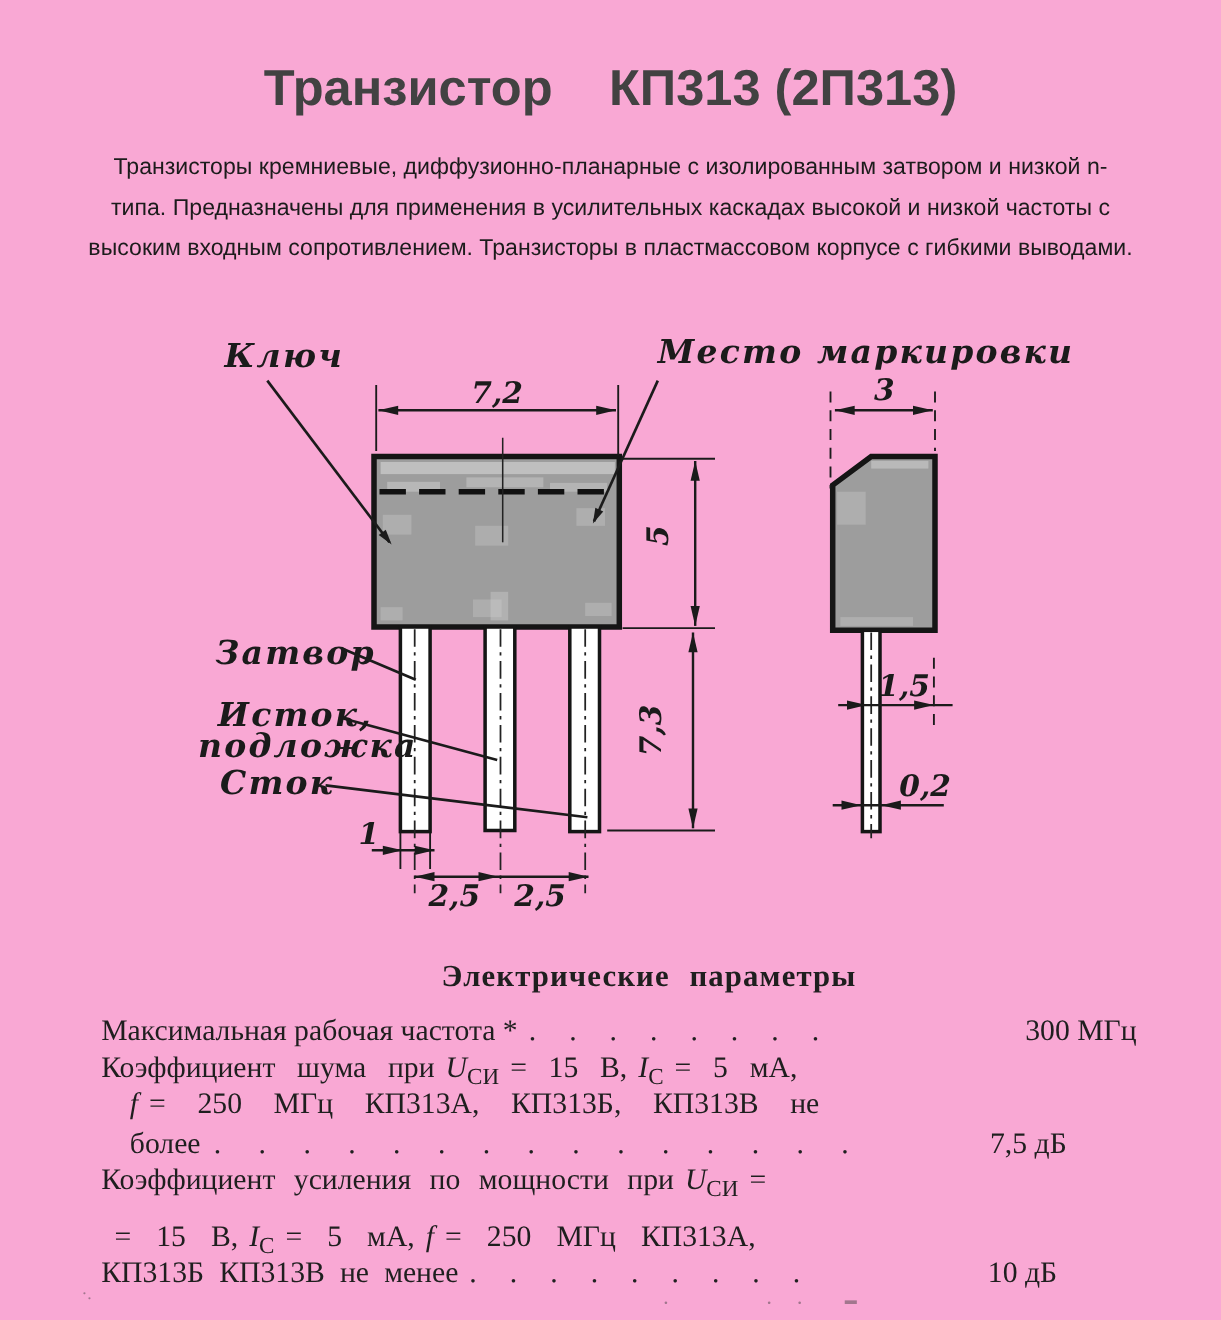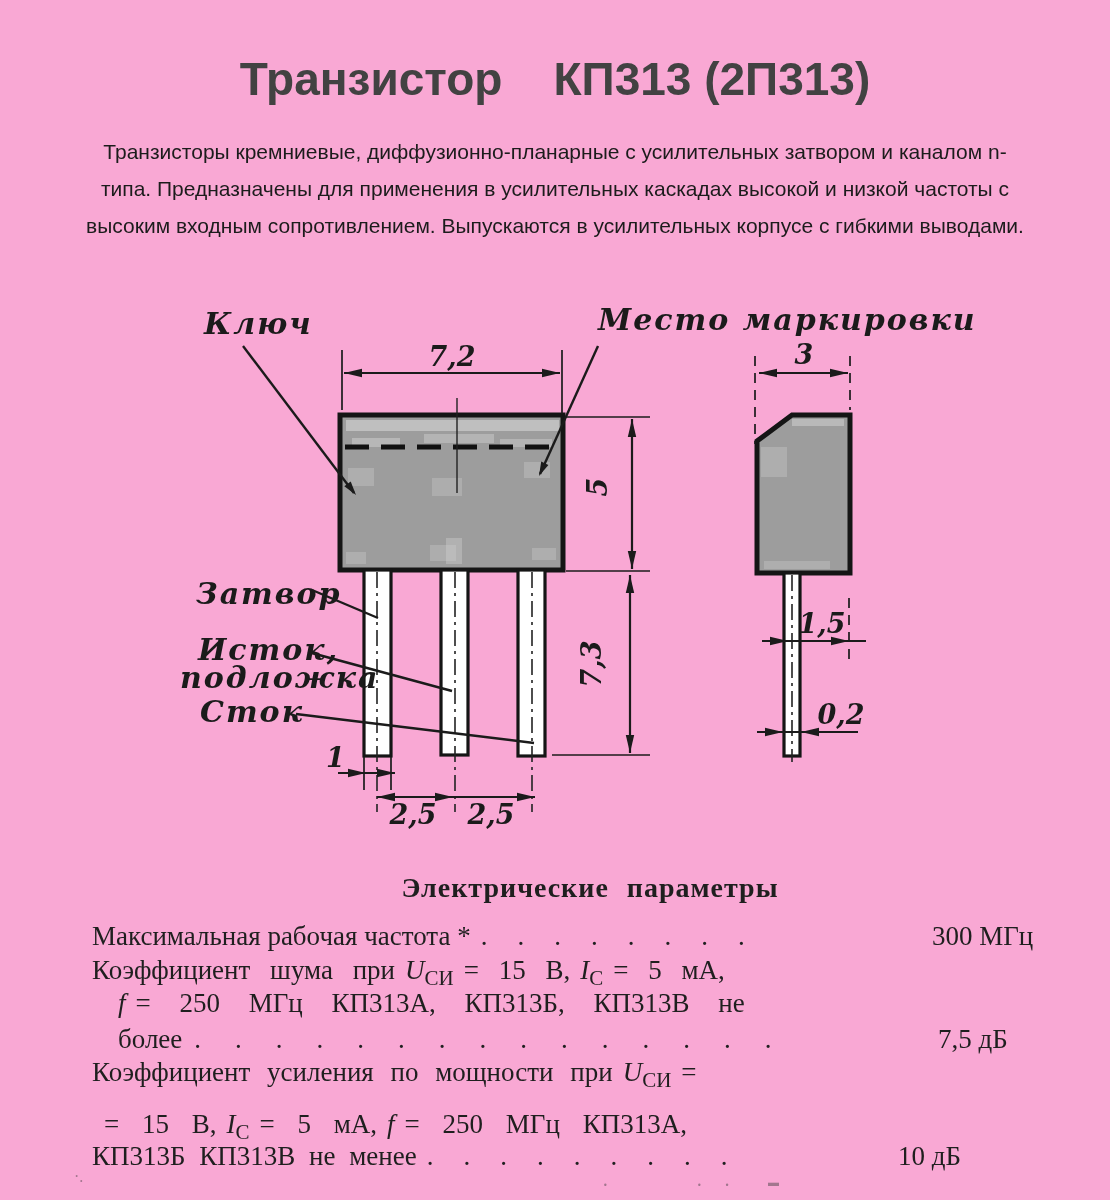--- a/index.html
+++ b/index.html
@@ -48,23 +48,23 @@
   .faint{position:absolute;color:#3a3a3a;opacity:.45;font-family:"Liberation Serif",serif;}
 </style>
 </head>
 <body>
 
 <div class="page">
 
   <h1 class="title">Транзистор    КП313 (2П313)</h1>
 
   <div class="intro">
-    <div>Транзисторы кремниевые, диффузионно-планарные с усилительных затвором и каналом n-</div>
+    <div>Транзисторы кремниевые, диффузионно-планарные с изолированным затвором и низкой n-</div>
     <div>типа. Предназначены для применения в усилительных каскадах высокой и низкой частоты с</div>
-    <div>высоким входным сопротивлением. Выпускаются в усилительных корпусе с гибкими выводами.</div>
+    <div>высоким входным сопротивлением. Транзисторы в пластмассовом корпусе с гибкими выводами.</div>
   </div>
 
   <svg class="diagram" viewBox="150 285 900 575">
 
     <g>
       <rect class="body-fill" x="340" y="415" width="223" height="155"></rect>
       <g>
         <rect class="spk" x="346" y="420" width="213" height="11" opacity=".6"></rect>
         <rect class="spk" x="352" y="438" width="48" height="9" opacity=".45"></rect>
         <rect class="spk" x="424" y="434" width="70" height="9" opacity=".4"></rect>
@@ -202,21 +202,21 @@
     <span>Коэффициент шума при</span><span class="var">U</span><span class="sub">СИ</span><span class="seg">= 15 В,</span><span class="var">I</span><span class="sub">С</span><span class="seg">= 5 мА,</span>
   </div>
 
   <div class="prow ws3" style="left:118px;top:988px;">
     <span class="var" style="margin-left:0;">f</span><span class="seg">= 250 МГц КП313А, КП313Б, КП313В не</span>
   </div>
 
   <div class="prow" style="left:118px;top:1024px;">
     <span>более</span><span class="dots4">...............</span>
   </div>
-  <div class="pval" style="left:938px;top:1024px;">7,5 дБ</div>
+  <div class="pval" style="left:900px;top:1024px;">7,5 дБ</div>
 
   <div class="prow ws5" style="left:92px;top:1057px;">
     <span>Коэффициент усиления по мощности при</span><span class="var">U</span><span class="sub">СИ</span><span class="seg">=</span>
   </div>
 
   <div class="prow ws6" style="left:104px;top:1109px;">
     <span>= 15 В,</span><span class="var">I</span><span class="sub">С</span><span class="seg">= 5 мА,</span><span class="var">f</span><span class="seg">= 250 МГц КП313А,</span>
   </div>
 
   <div class="prow ws7" style="left:92px;top:1141px;">

